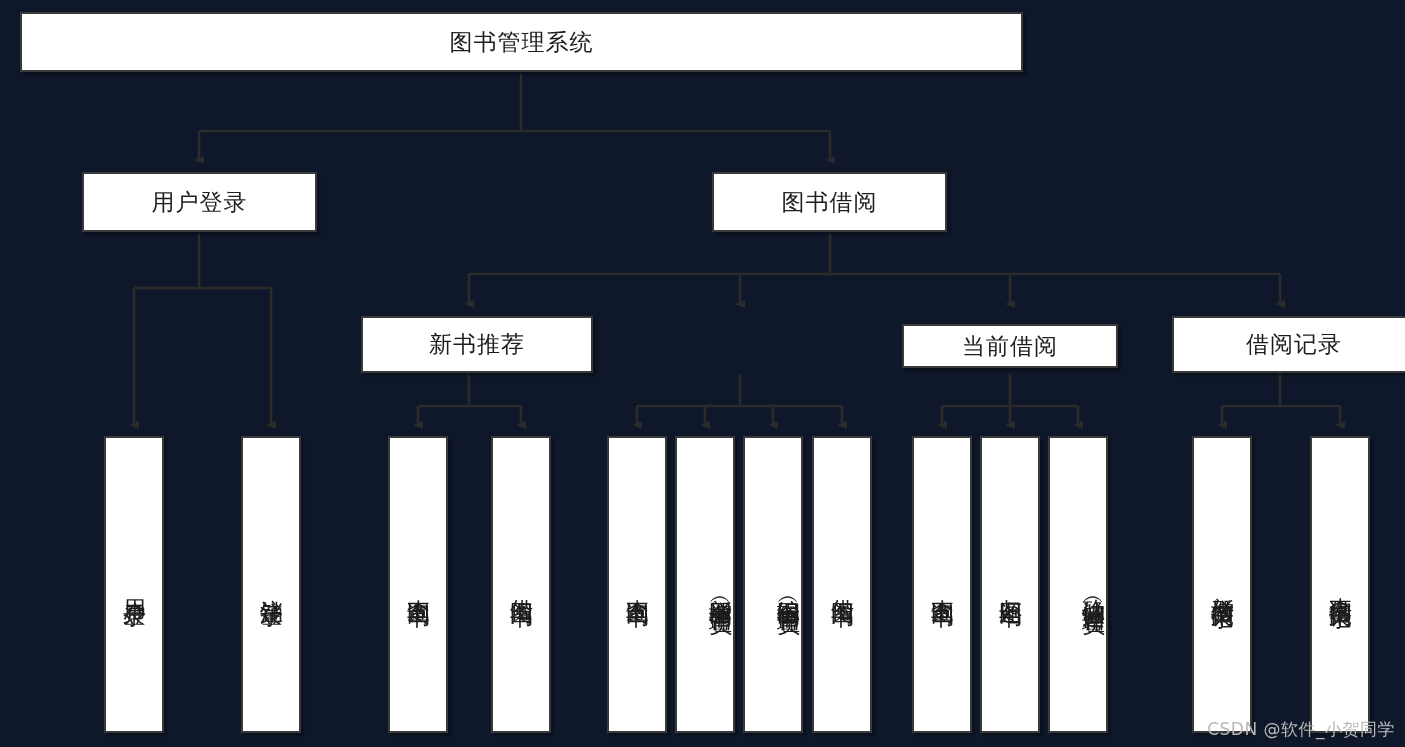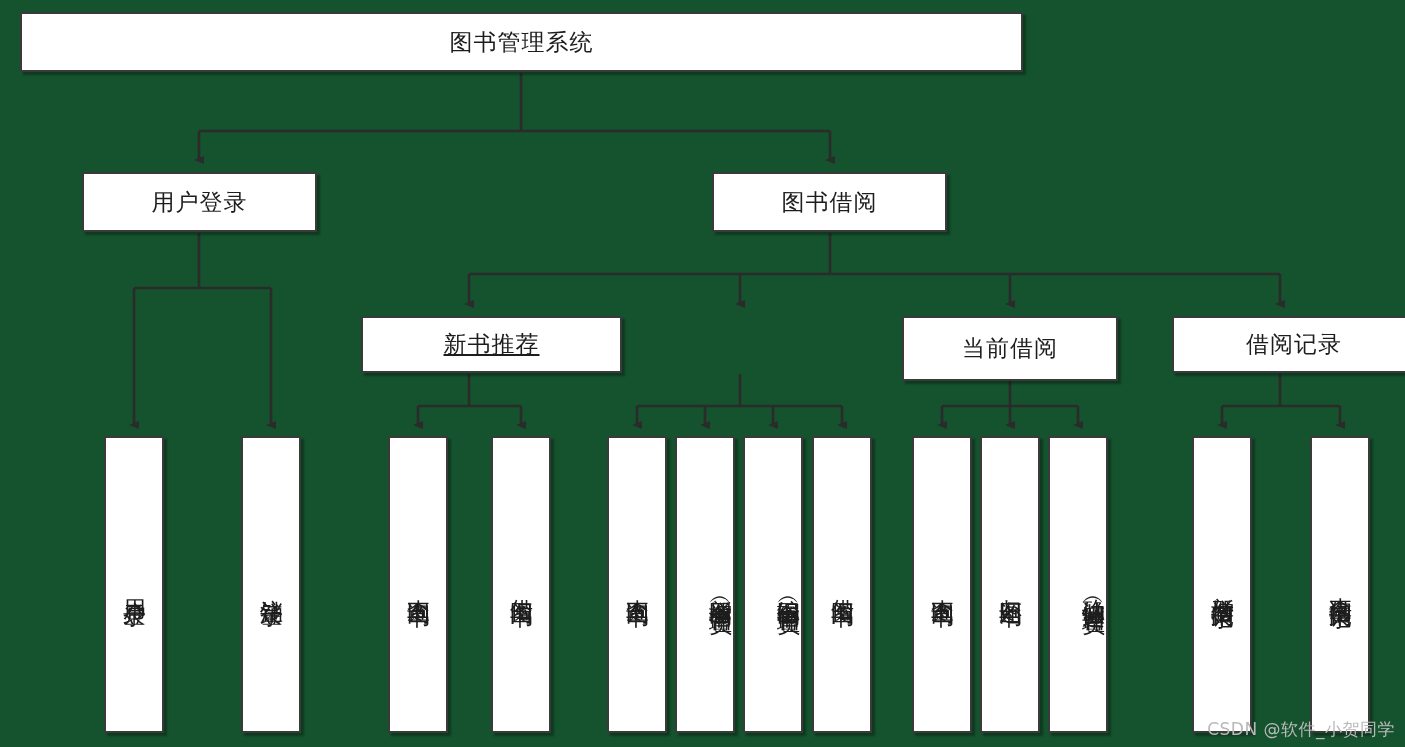--- a/index.html
+++ b/index.html
@@ -10,21 +10,21 @@
   body {
     width: 1405px;
     height: 747px;
     font-family: "DejaVu Sans", "Liberation Sans", sans-serif;
     overflow: hidden;
   }
   #diagram-root {
     position: relative;
     width: 1405px;
     height: 747px;
-    background: #14532d;
+    background: #0f172a;
   }
   #edges-layer {
     position: absolute;
     left: 0;
     top: 0;
     width: 1405px;
     height: 747px;
   }
   .node {
     position: absolute;
@@ -132,24 +132,24 @@
     <span class="node-label">图书管理系统</span>
   </div>
 
   <div class="node horizontal" style="left:82px; top:172px; width:235px; height:60px;">
     <span class="node-label">用户登录</span>
   </div>
   <div class="node horizontal" style="left:712px; top:172px; width:235px; height:60px;">
     <span class="node-label">图书借阅</span>
   </div>
 
-  <div class="node horizontal" style="left:361px; top:316px; width:261px; height:57px;text-decoration:underline;">
+  <div class="node horizontal" style="left:361px; top:316px; width:232px; height:57px;">
     <span class="node-label">新书推荐</span>
   </div>
-  <div class="node horizontal" style="left:902px; top:316px; width:216px; height:65px;">
+  <div class="node horizontal" style="left:902px; top:324px; width:216px; height:44px;">
     <span class="node-label">当前借阅</span>
   </div>
   <div class="node horizontal" style="left:1172px; top:316px; width:244px; height:57px;">
     <span class="node-label">借阅记录</span>
   </div>
 
   <div class="node vertical centered" style="left:104px; top:436px; width:60px; height:297px;">
     <span class="node-label">用户登录</span>
   </div>
   <div class="node vertical centered" style="left:241px; top:436px; width:60px; height:297px;">

